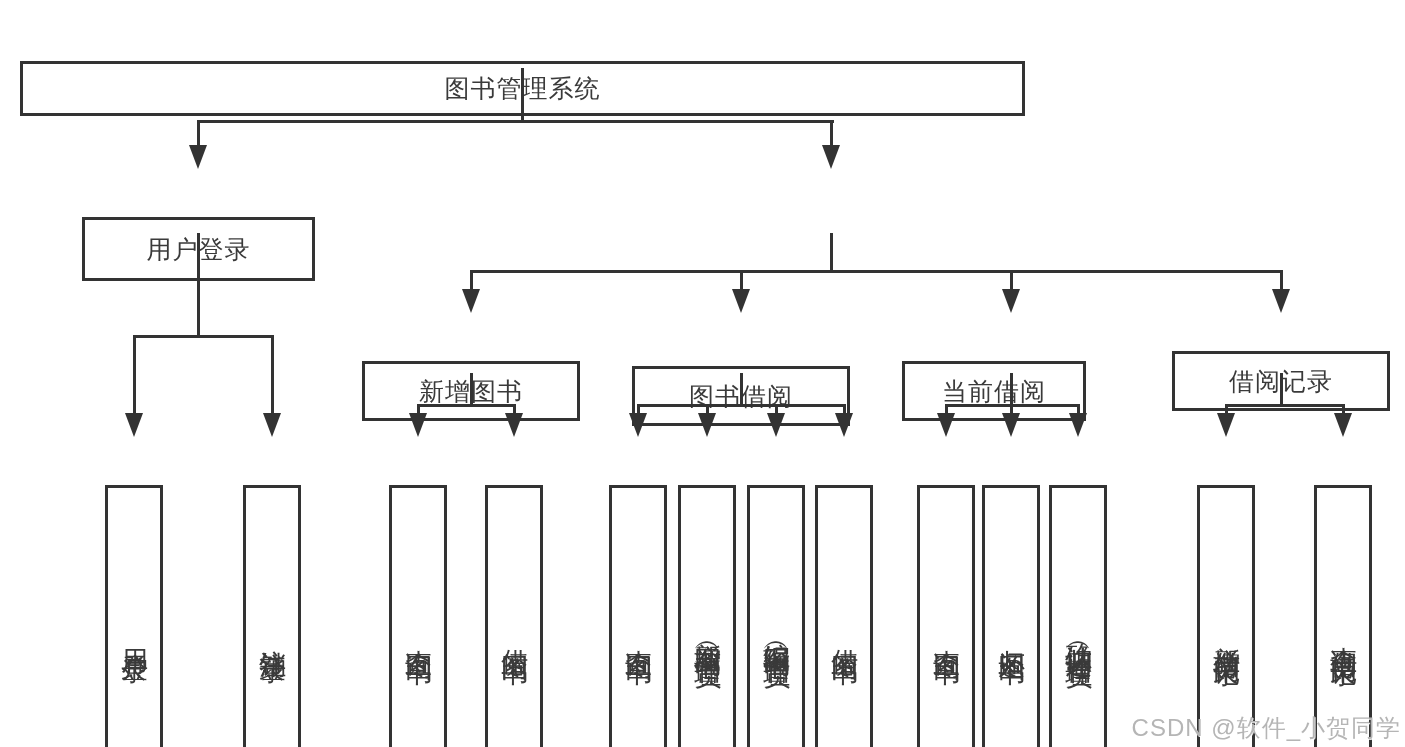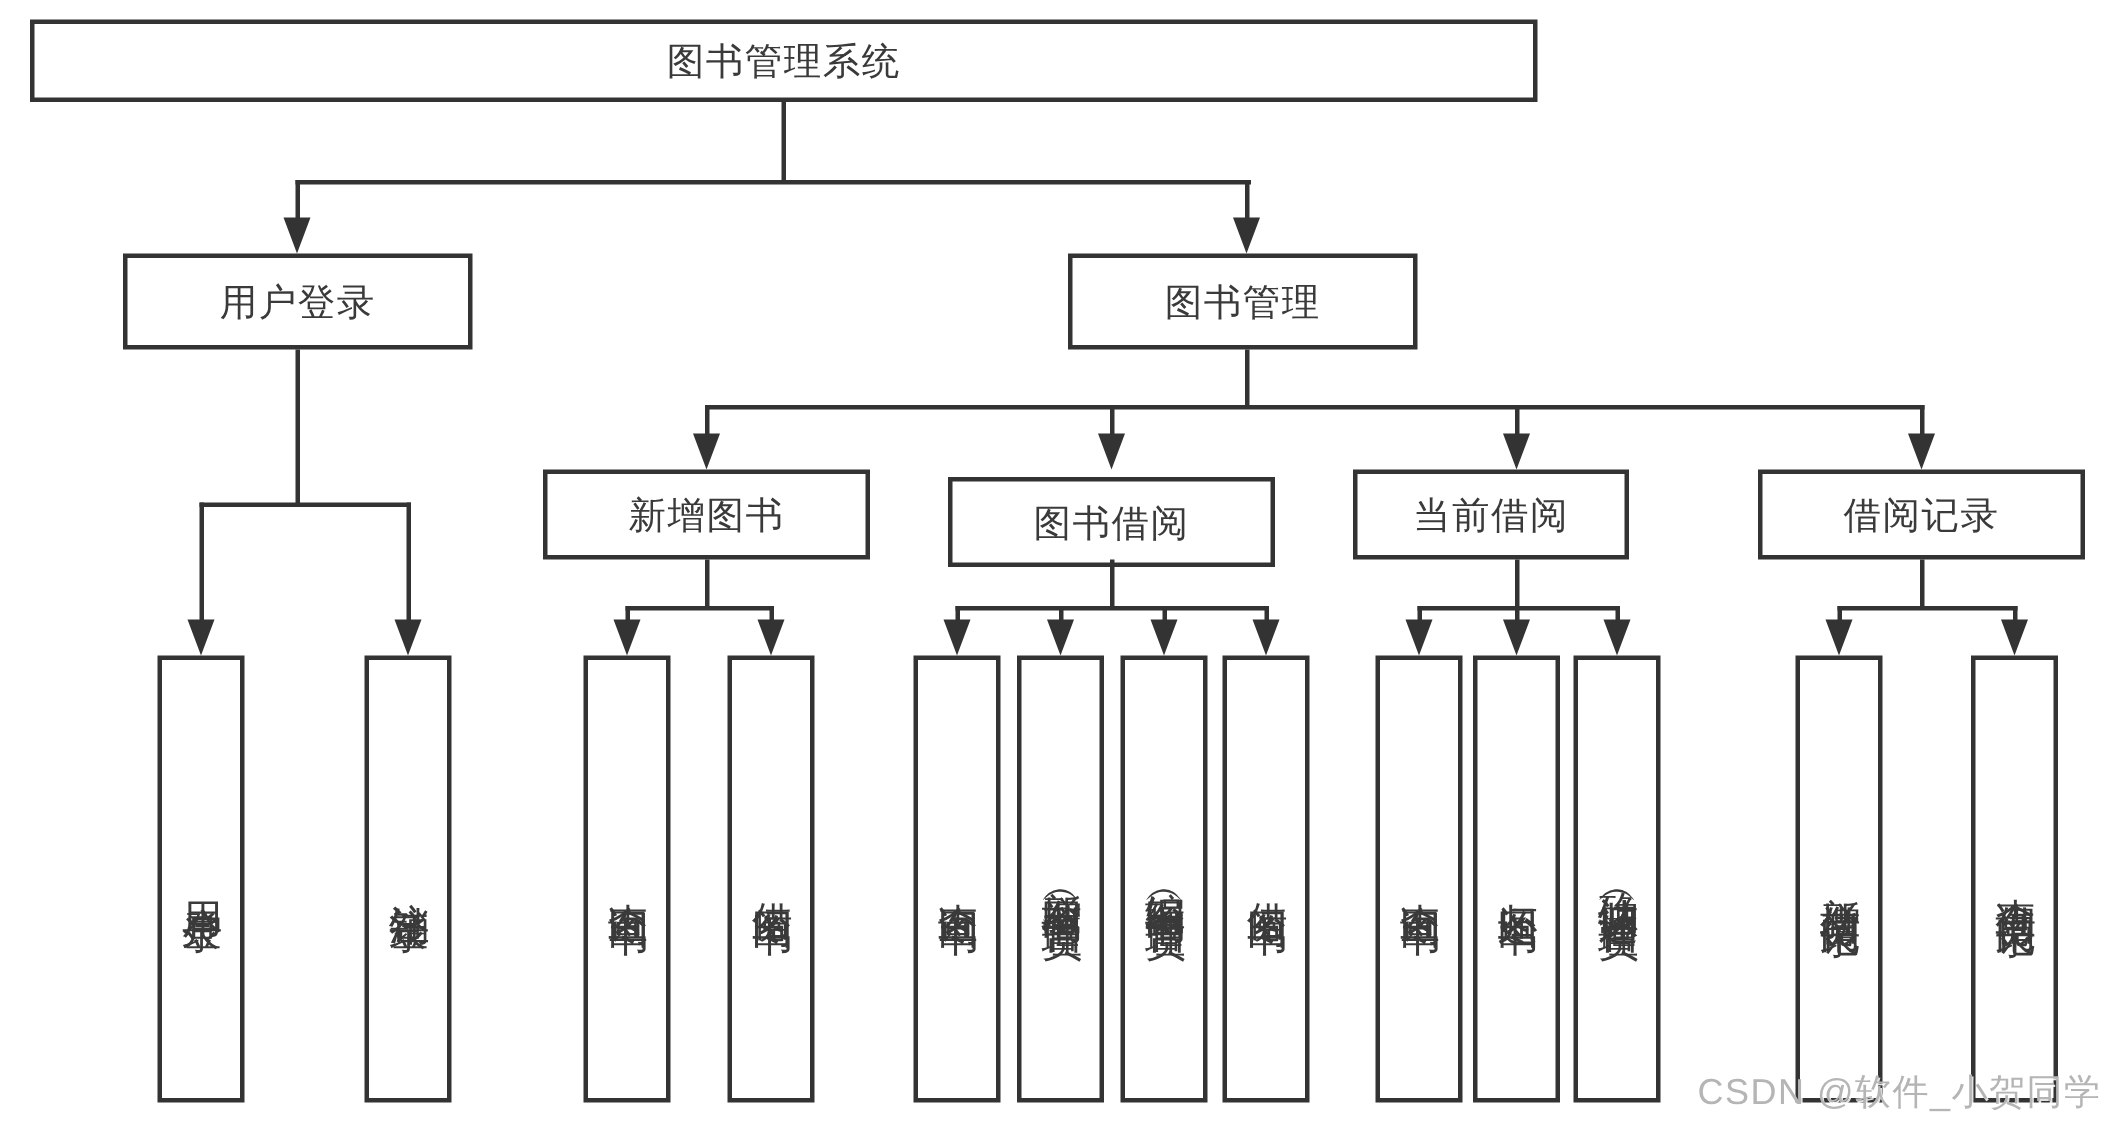--- a/index.html
+++ b/index.html
@@ -3,21 +3,21 @@
 <meta charset="utf-8">
 <style>
   html,body{margin:0;padding:0;background:#ffffff;}
   .stage{
     position:relative;width:1405px;height:747px;background:#ffffff;overflow:hidden;
     font-family:"Liberation Sans","DejaVu Sans",sans-serif;color:#3a3a3a;
   }
   .box{
     position:absolute;box-sizing:border-box;border:3px solid #333333;background:#ffffff;
     display:flex;align-items:center;justify-content:center;
-    font-size:25px;letter-spacing:1px;
+    font-size:25px;letter-spacing:1px;margin-top:48px;
   }
   .leaf{width:58px;top:437px;height:298px;}
   .leaf span{
     writing-mode:vertical-rl;text-orientation:mixed;
     font-size:27px;letter-spacing:3px;line-height:1.1;
   }
   .ln{position:absolute;background:#333333;}
   .ar{
     position:absolute;width:0;height:0;
     border-left:9px solid transparent;border-right:9px solid transparent;
@@ -31,26 +31,25 @@
   }
 </style>
 </head>
 <body>
 
 <div class="stage">
 
   <div class="box" style="left:20px;top:13px;width:1005px;height:55px;">图书管理系统</div>
 
   <div class="box" style="left:82px;top:169px;width:233px;height:64px;">用户登录</div>
-  <div class="box" style="left:712px;top:169px;width:233px;height:64px;">图书管理</div>
 
   <div class="box" style="left:362px;top:313px;width:218px;height:60px;">新增图书</div>
   <div class="box" style="left:632px;top:318px;width:218px;height:60px;">图书借阅</div>
   <div class="box" style="left:902px;top:313px;width:184px;height:60px;">当前借阅</div>
-  <div class="box" style="left:1172px;top:313px;width:218px;height:60px;">借阅记录</div>
+  <div class="box" style="left:1172px;top:303px;width:218px;height:60px;">借阅记录</div>
 
   <div class="box leaf" style="left:105px;">
     <span>用户登录</span>
     </div>
   <div class="box leaf" style="left:243px;">
     <span>注销登录</span>
     </div>
 
   <div class="box leaf" style="left:389px;">
     <span>查询图书</span>

